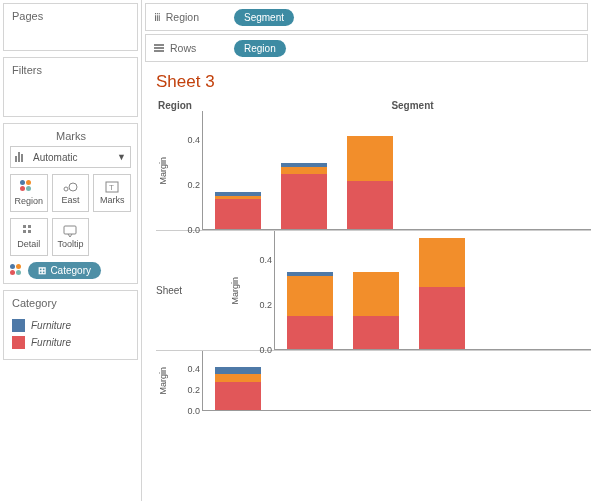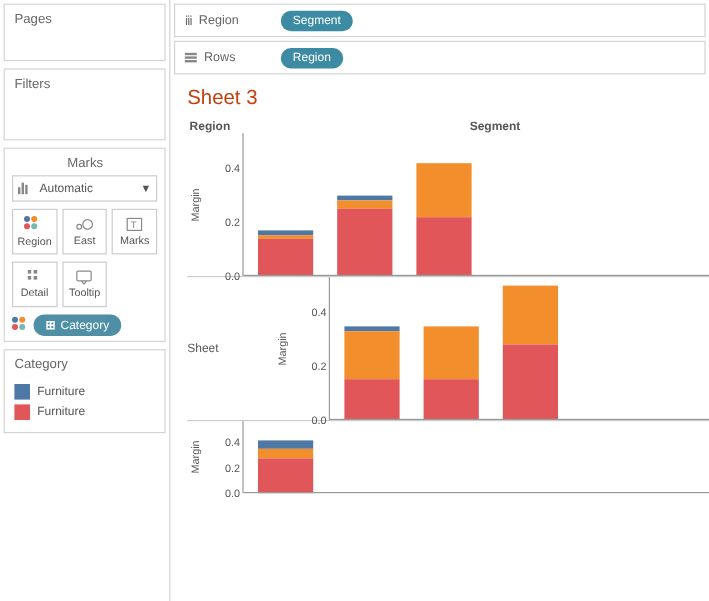--- a/index.html
+++ b/index.html
@@ -22,21 +22,21 @@
 .dots4 span:nth-child(1){background:#4e79a7;border-radius:50%;}
 .dots4 span:nth-child(2){background:#f28e2b;border-radius:50%;}
 .dots4 span:nth-child(3){background:#e15759;border-radius:50%;}
 .dots4 span:nth-child(4){background:#76b7b2;border-radius:50%;}
 .pill { border-radius: 10px; padding: 3px 10px; font-size: 10px; color: #fff; display: inline-flex; align-items: center; }
 .pill-blue { background: #4e8fa6; }
 .pill-teal { background: #3d8ba3; }
 .pill-green { background: #00b180; }
 .pill .plus { margin-right: 4px; font-weight: bold; }
 .legend-items { padding: 2px 8px 8px; }
-.legend-item { display: flex; align-items: center; font-size: 10px; padding: 2px 0; }
+.legend-item { display: flex; align-items: center; font-size: 10px; padding: 2px 0; font-style: italic; }
 .swatch { width: 13px; height: 13px; margin-right: 6px; }
 .sw-blue { background: #4e79a7; }
 .sw-orange { background: #f28e2b; }
 .sw-red { background: #e15759; }
 .right-panel { flex: 1; display: flex; flex-direction: column; }
 .shelf-row { display: flex; align-items: center; border: 1px solid #d4d4d4; margin: 3px 3px 0; height: 28px; padding: 0 8px; gap: 10px; }
 .shelf-label { font-size: 10.5px; color: #666; width: 70px; display: flex; align-items: center; gap: 6px; }
 .shelf-pills { display: flex; gap: 6px; }
 .sheet-area { flex: 1; padding: 10px 0 0 14px; overflow: hidden; }
 .sheet-title { font-size: 17px; color: #c2410c; font-weight: normal; margin-bottom: 8px; }

